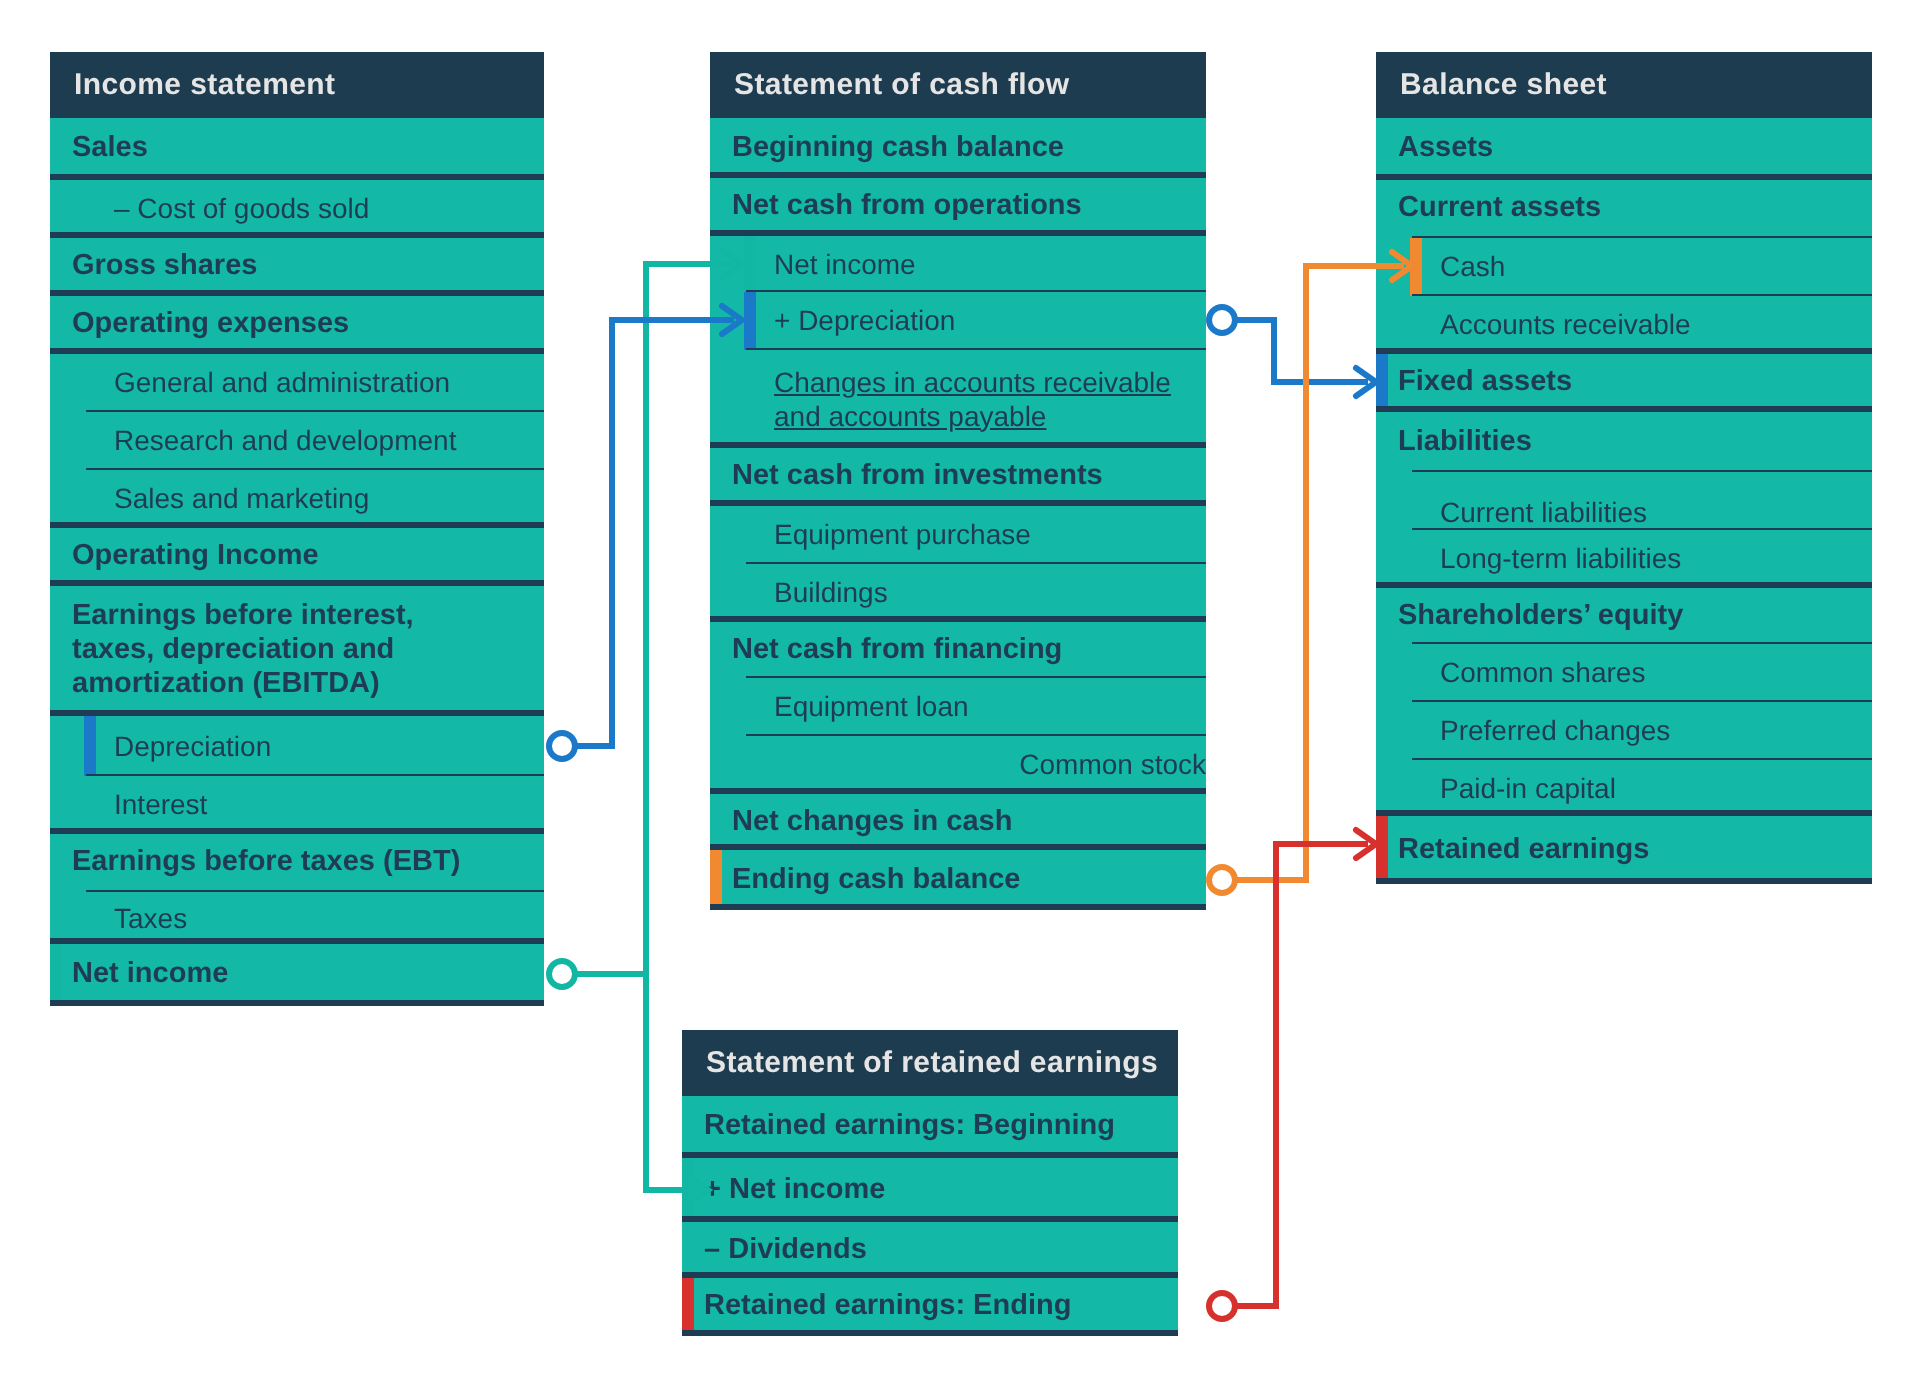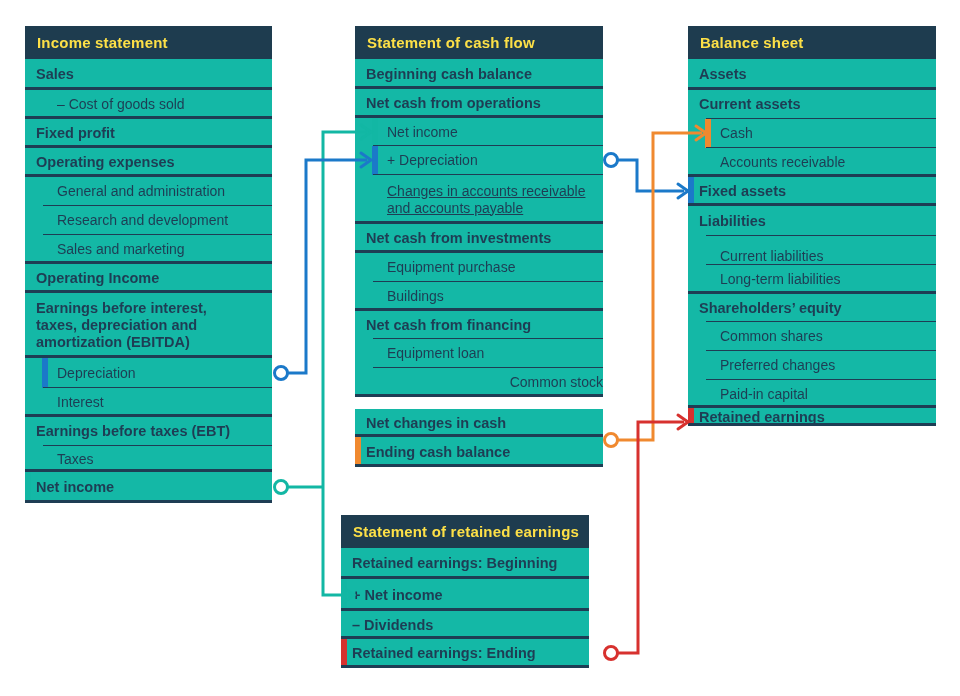--- a/index.html
+++ b/index.html
@@ -1,41 +1,41 @@
 <!DOCTYPE html>
 <html style="--header-bg: #1e3c4f; --text: #1e3d54; --line: #1e3d54;"><head>
 <meta charset="utf-8">
 <style>
   html,body{margin:0;padding:0;background:#ffffff;}
   body{font-family:"Liberation Sans",sans-serif;}
   #stage{position:relative;width:960px;height:696px;background:#fff;overflow:hidden;}
   .statement{position:absolute;}
   .st-header{height:33px;display:flex;align-items:center;padding-left:12px;
-    color:#fde047;font-weight:bold;font-size:15px;letter-spacing:.2px;
+    color:#e5e5e5;font-weight:bold;font-size:15px;letter-spacing:.2px;
     background:var(--header-bg,#1e3c4f);box-sizing:border-box;}
   .row{position:relative;display:flex;align-items:center;box-sizing:border-box;
     padding-left:11px;font-size:14px;color:var(--text,#1e3d54);line-height:17px;
     white-space:pre-line;background:#14b8a6;}
   .row.bold{font-weight:bold;font-size:14.5px;}
   .row.indent{padding-left:32px;}
   .marker{position:absolute;top:0;bottom:0;width:6px;}
   .sep{position:absolute;right:0;bottom:0;background:var(--line,#1e3d54);}
   .sep.thick{left:0;height:3px;}
   .sep.thin{left:18px;height:1.5px;}
   #wires{position:absolute;left:0;top:0;pointer-events:none;}
 </style>
 </head>
 <body>
 
 <div id="stage" style="width: 960px; height: 696px; background: rgb(255, 255, 255);">
     <div class="statement" style="left: 25px; top: 26px; width: 247px;">
       <div class="st-header">Income statement</div>
       <div class="row bold" style="height: 31px;"><span>Sales</span><div class="sep thick"></div></div>
       <div class="row indent" style="height: 29px;"><span>– Cost of goods sold</span><div class="sep thick"></div></div>
-      <div class="row bold" style="height: 29px;"><span>Fixed profit</span><div class="sep thick"></div></div>
+      <div class="row bold" style="height: 29px;"><span>Gross shares</span><div class="sep thick"></div></div>
       <div class="row bold" style="height: 29px;"><span>Operating expenses</span><div class="sep thick"></div></div>
       <div class="row indent" style="height: 29px;"><span>General and administration</span><div class="sep thin"></div></div>
       <div class="row indent" style="height: 29px;"><span>Research and development</span><div class="sep thin"></div></div>
       <div class="row indent" style="height: 29px;"><span>Sales and marketing</span><div class="sep thick"></div></div>
       <div class="row bold" style="height: 29px;"><span>Operating Income</span><div class="sep thick"></div></div>
       <div class="row bold" style="height: 65px;"><span>Earnings before interest,
 taxes, depreciation and
 amortization (EBITDA)</span><div class="sep thick"></div></div>
       <div class="row indent" style="height: 30px;"><div class="marker" style="background: rgb(27, 121, 201); left: 17px;"></div><span>Depreciation</span><div class="sep thin"></div></div>
       <div class="row indent" style="height: 29px;"><span>Interest</span><div class="sep thick"></div></div>
@@ -50,38 +50,38 @@
       <div class="row indent" style="height: 28px;"><div class="marker" style="background: rgb(18, 183, 164); left: 17px;"></div><span>Net income</span><div class="sep thin"></div></div>
       <div class="row indent" style="height: 29px;"><div class="marker" style="background: rgb(27, 121, 201); left: 17px;"></div><span>+ Depreciation</span><div class="sep thin"></div></div>
       <div class="row indent" style="height: 49px; text-decoration: underline;"><span>Changes in accounts receivable
 and accounts payable</span><div class="sep thick"></div></div>
       <div class="row bold" style="height: 29px;"><span>Net cash from investments</span><div class="sep thick"></div></div>
       <div class="row indent" style="height: 29px;"><span>Equipment purchase</span><div class="sep thin"></div></div>
       <div class="row indent" style="height: 29px;"><span>Buildings</span><div class="sep thick"></div></div>
       <div class="row bold" style="height: 28px;"><span>Net cash from financing</span><div class="sep thin"></div></div>
       <div class="row indent" style="height: 29px;"><span>Equipment loan</span><div class="sep thin"></div></div>
       <div class="row indent" style="height: 29px; justify-content: flex-end;"><span>Common stock</span><div class="sep thick"></div></div>
-      <div class="row bold" style="height: 28px; margin-top: 12px;"><span>Net changes in cash</span><div class="sep thick"></div></div>
+      <div class="row bold" style="height: 28px;"><span>Net changes in cash</span><div class="sep thick"></div></div>
       <div class="row bold" style="height: 30px;"><div class="marker" style="background: rgb(240, 137, 47); left: 0px;"></div><span>Ending cash balance</span><div class="sep thick"></div></div>
     </div>
     <div class="statement" style="left: 688px; top: 26px; width: 248px;">
       <div class="st-header">Balance sheet</div>
       <div class="row bold" style="height: 31px;"><span>Assets</span><div class="sep thick"></div></div>
       <div class="row bold" style="height: 29px;"><span>Current assets</span><div class="sep thin"></div></div>
       <div class="row indent" style="height: 29px;"><div class="marker" style="background: rgb(240, 137, 47); left: 17px;"></div><span>Cash</span><div class="sep thin"></div></div>
       <div class="row indent" style="height: 29px;"><span>Accounts receivable</span><div class="sep thick"></div></div>
       <div class="row bold" style="height: 29px;"><div class="marker" style="background: rgb(27, 121, 201); left: 0px;"></div><span>Fixed assets</span><div class="sep thick"></div></div>
       <div class="row bold" style="height: 30px;"><span>Liabilities</span><div class="sep thin"></div></div>
       <div class="row indent" style="height: 29px; align-items: flex-end;"><span>Current liabilities</span><div class="sep thin"></div></div>
       <div class="row indent" style="height: 29px;"><span>Long-term liabilities</span><div class="sep thick"></div></div>
       <div class="row bold" style="height: 28px;"><span>Shareholders’ equity</span><div class="sep thin"></div></div>
       <div class="row indent" style="height: 29px;"><span>Common shares</span><div class="sep thin"></div></div>
       <div class="row indent" style="height: 29px;"><span>Preferred changes</span><div class="sep thin"></div></div>
       <div class="row indent" style="height: 28px;"><span>Paid-in capital</span><div class="sep thick"></div></div>
-      <div class="row bold" style="height: 18px;"><div class="marker" style="background: rgb(215, 49, 46); left: 0px;"></div><span>Retained earnings</span><div class="sep thick"></div></div>
+      <div class="row bold" style="height: 34px;"><div class="marker" style="background: rgb(215, 49, 46); left: 0px;"></div><span>Retained earnings</span><div class="sep thick"></div></div>
     </div>
     <div class="statement" style="left: 341px; top: 515px; width: 248px;">
       <div class="st-header">Statement of retained earnings</div>
       <div class="row bold" style="height: 31px;"><span>Retained earnings: Beginning</span><div class="sep thick"></div></div>
       <div class="row bold" style="height: 32px;"><div class="marker" style="background: rgb(18, 183, 164); left: 0px;"></div><span>+ Net income</span><div class="sep thick"></div></div>
       <div class="row bold" style="height: 28px;"><span>– Dividends</span><div class="sep thick"></div></div>
       <div class="row bold" style="height: 29px;"><div class="marker" style="background: rgb(215, 49, 46); left: 0px;"></div><span>Retained earnings: Ending</span><div class="sep thick"></div></div>
     </div>
     <svg id="wires" width="960" height="696" viewBox="0 0 960 696">
       <g>

